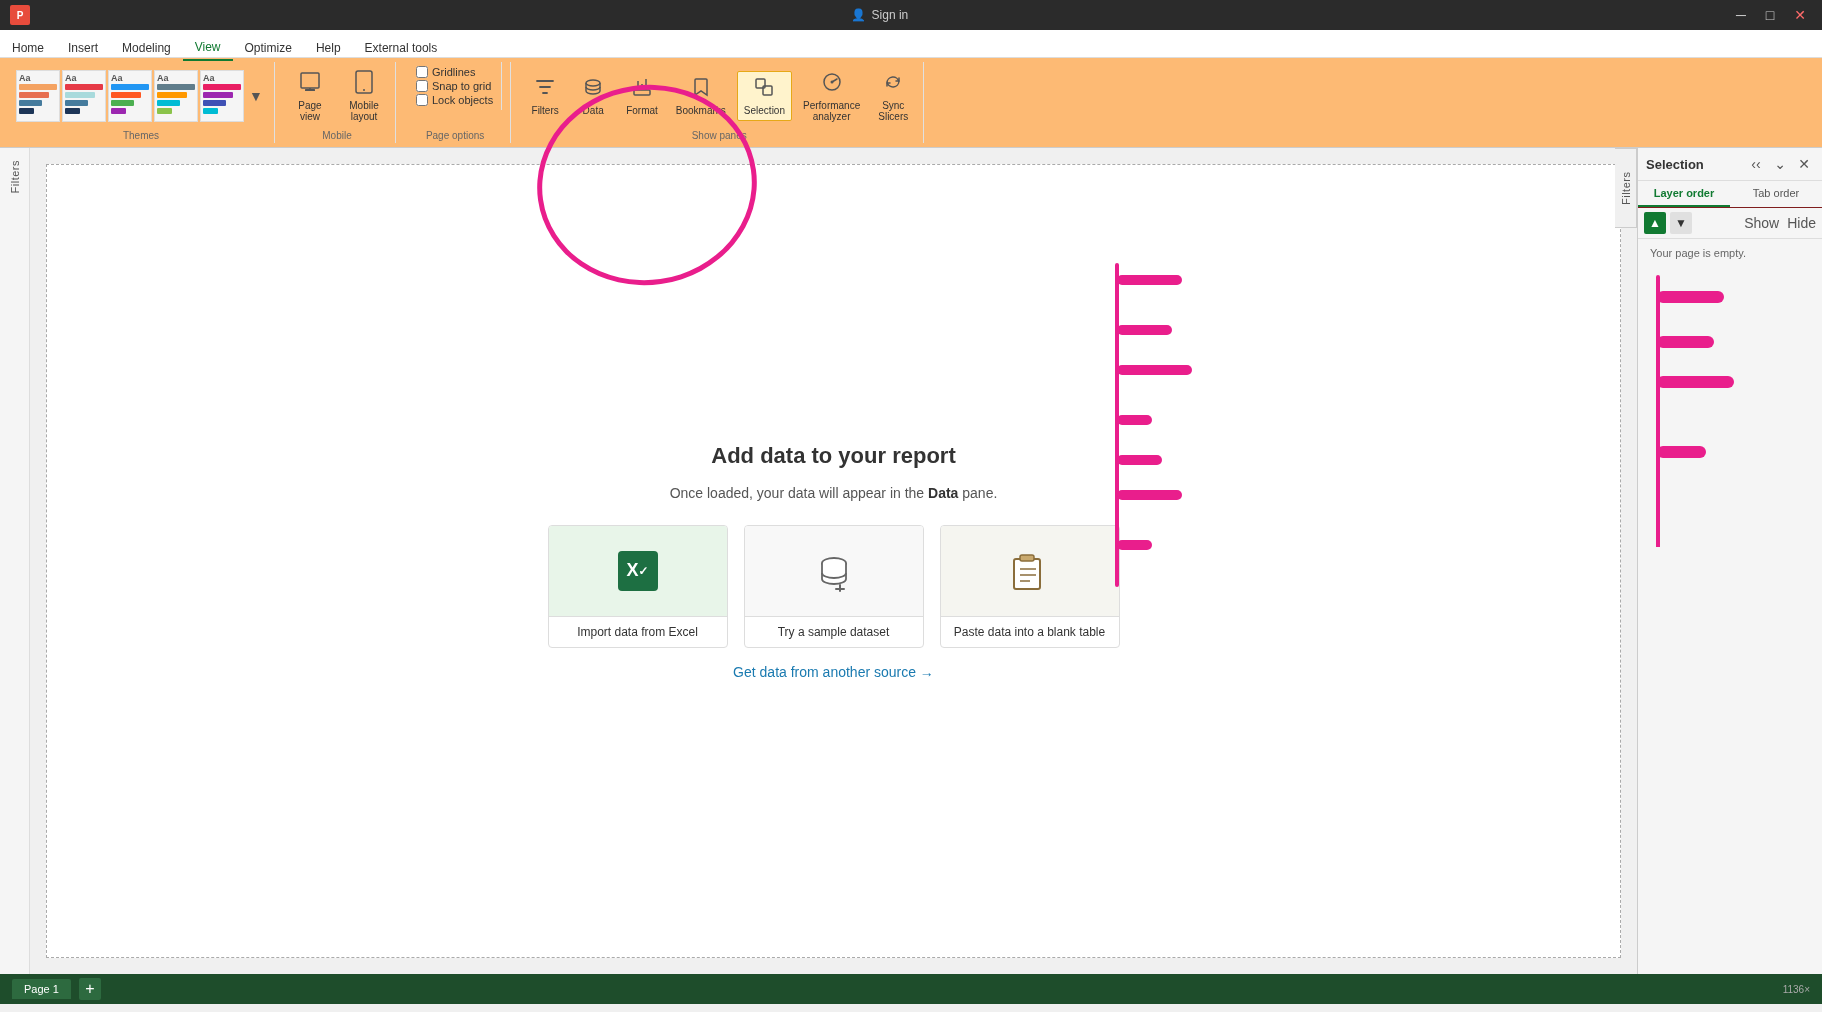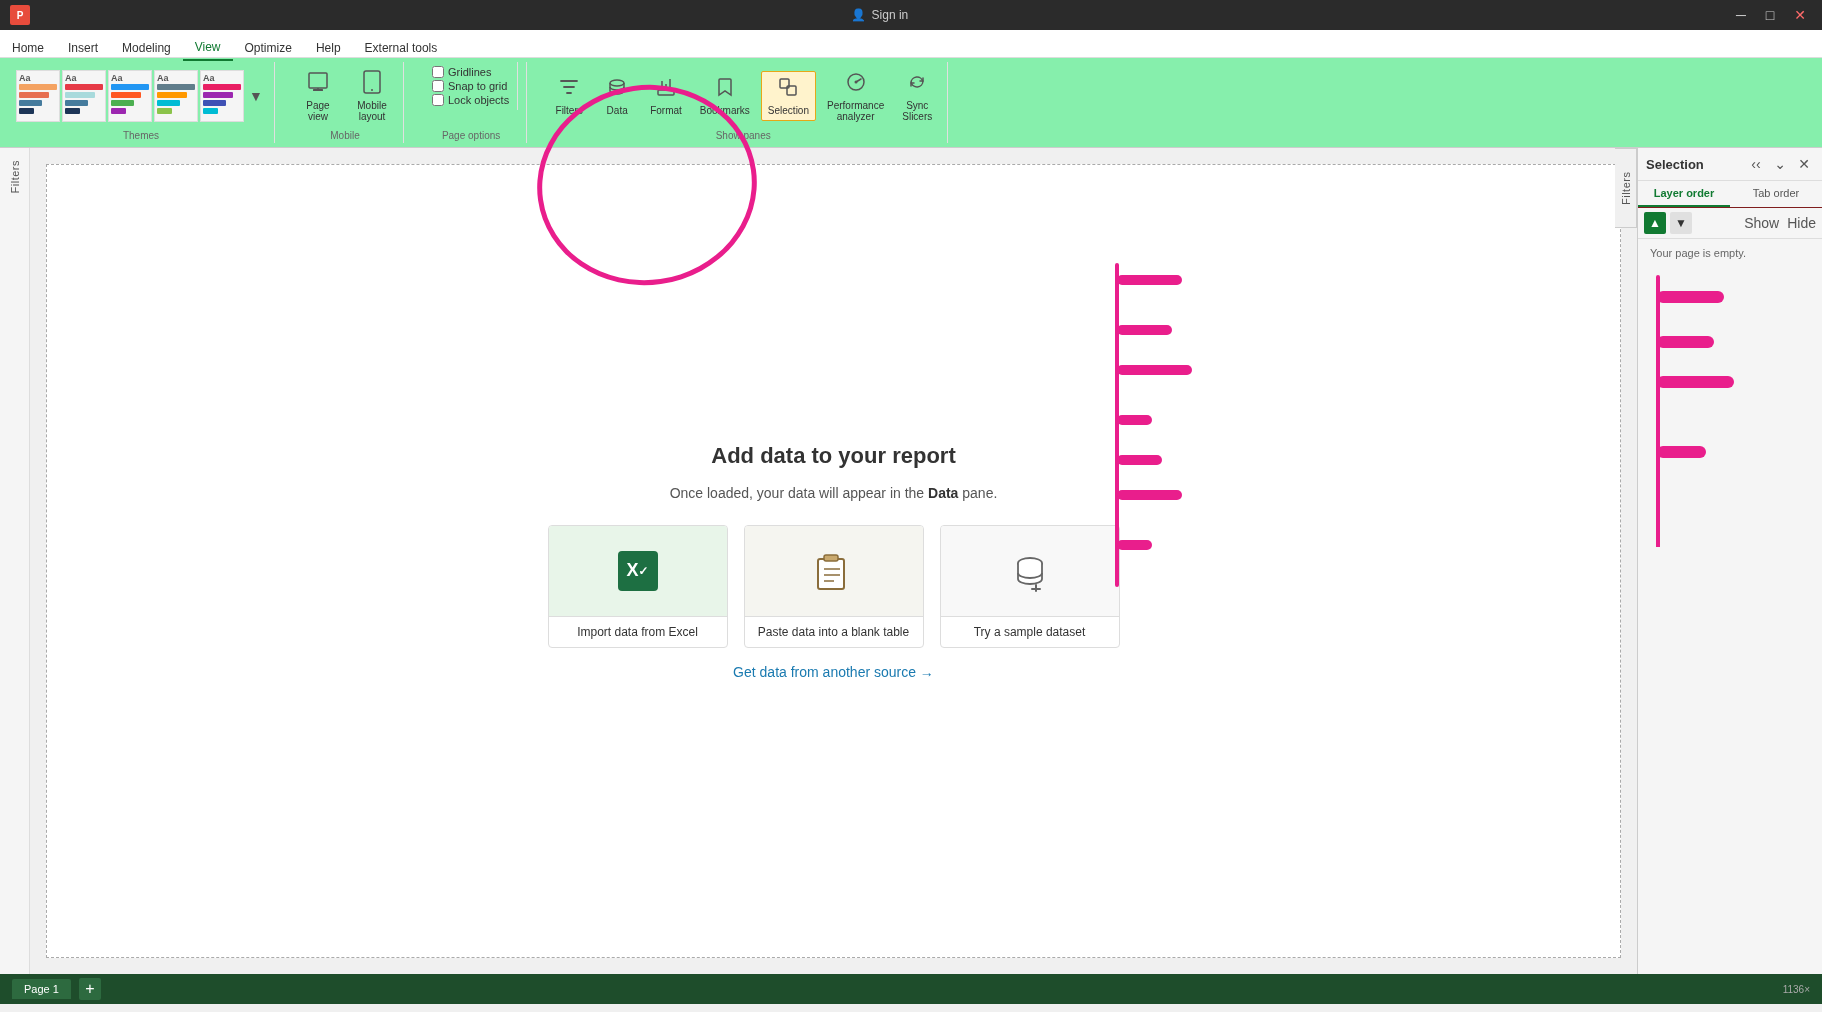--- a/index.html
+++ b/index.html
@@ -36,26 +36,26 @@
       color: #333;
       height: 100%;
       display: flex;
       align-items: center;
       margin-top: 8px;
     }
     .menu-item.active { color: #117a32; border-bottom: 2px solid #117a32; }
 
     
     #ribbon {
-      background: #86efac;
+      background: #fdba74;
       border-bottom: 1px solid #ccc;
       display: flex;
       align-items: stretch;
       padding: 4px 8px;
-      gap: 12px;
+      gap: 4px;
       min-height: 90px;
     }
 
     
     .ribbon-section {
       display: flex;
       flex-direction: column;
       align-items: center;
       border-right: 1px solid #e0e0e0;
       padding: 0 8px;
@@ -669,44 +669,44 @@
             <div class="data-card-icon-area">
               <div class="excel-icon">
                 <span>X</span>
                   <span style="font-size:12px;">✓</span>
               </div>
             </div>
             <div class="data-card-label">Import data from Excel</div>
           </div>
 
 
+          <div class="data-card card-sample">
+            <div class="data-card-icon-area">
+              <svg width="44" height="44" viewBox="0 0 44 44">
+                <ellipse cx="22" cy="14" rx="12" ry="5" stroke="#666" stroke-width="1.8" fill="white"></ellipse>
+                <path d="M10 14v16c0 2.76 5.37 5 12 5s12-2.24 12-5V14" stroke="#666" stroke-width="1.8" fill="white"></path>
+                <path d="M34 24c0 2.76-5.37 5-12 5s-12-2.24-12-5" stroke="#666" stroke-width="1.8" fill="none"></path>
+                <path d="M28 36 L28 42 M32 40 L24 40" stroke="#666" stroke-width="2" stroke-linecap="round"></path>
+              </svg>
+            </div>
+            <div class="data-card-label">Try a sample dataset</div>
+          </div>
+
           <div class="data-card card-paste">
             <div class="data-card-icon-area">
               <svg width="44" height="44" viewBox="0 0 44 44">
                 <rect x="6" y="10" width="26" height="30" rx="2" stroke="#8a6d3b" stroke-width="2" fill="white"></rect>
                 <rect x="12" y="6" width="14" height="6" rx="2" fill="#c9a96e" stroke="#8a6d3b" stroke-width="1.5"></rect>
                 <line x1="12" y1="20" x2="28" y2="20" stroke="#8a6d3b" stroke-width="1.5"></line>
                 <line x1="12" y1="26" x2="28" y2="26" stroke="#8a6d3b" stroke-width="1.5"></line>
                 <line x1="12" y1="32" x2="22" y2="32" stroke="#8a6d3b" stroke-width="1.5"></line>
               </svg>
             </div>
             <div class="data-card-label">Paste data into a blank table</div>
           </div>
-
-          <div class="data-card card-sample">
-            <div class="data-card-icon-area">
-              <svg width="44" height="44" viewBox="0 0 44 44">
-                <ellipse cx="22" cy="14" rx="12" ry="5" stroke="#666" stroke-width="1.8" fill="white"></ellipse>
-                <path d="M10 14v16c0 2.76 5.37 5 12 5s12-2.24 12-5V14" stroke="#666" stroke-width="1.8" fill="white"></path>
-                <path d="M34 24c0 2.76-5.37 5-12 5s-12-2.24-12-5" stroke="#666" stroke-width="1.8" fill="none"></path>
-                <path d="M28 36 L28 42 M32 40 L24 40" stroke="#666" stroke-width="2" stroke-linecap="round"></path>
-              </svg>
-            </div>
-            <div class="data-card-label">Try a sample dataset</div>
-          </div>
         </div>
         <a class="get-data-link" href="#">
           <span>Get data from another source →</span>
         </a>
       </div>
     </div>
   </div>
 
   <div id="filters-vertical" style="position:absolute;right:185px;top:0;width:22px;height:80px;writing-mode:vertical-rl;transform:rotate(180deg);background:#f0f0f0;border:1px solid #ccc;border-right:none;padding:6px 3px;font-size:11px;color:#555;cursor:pointer;letter-spacing:0.5px;display:flex;align-items:center;justify-content:center;">
     <span>Filters</span>

